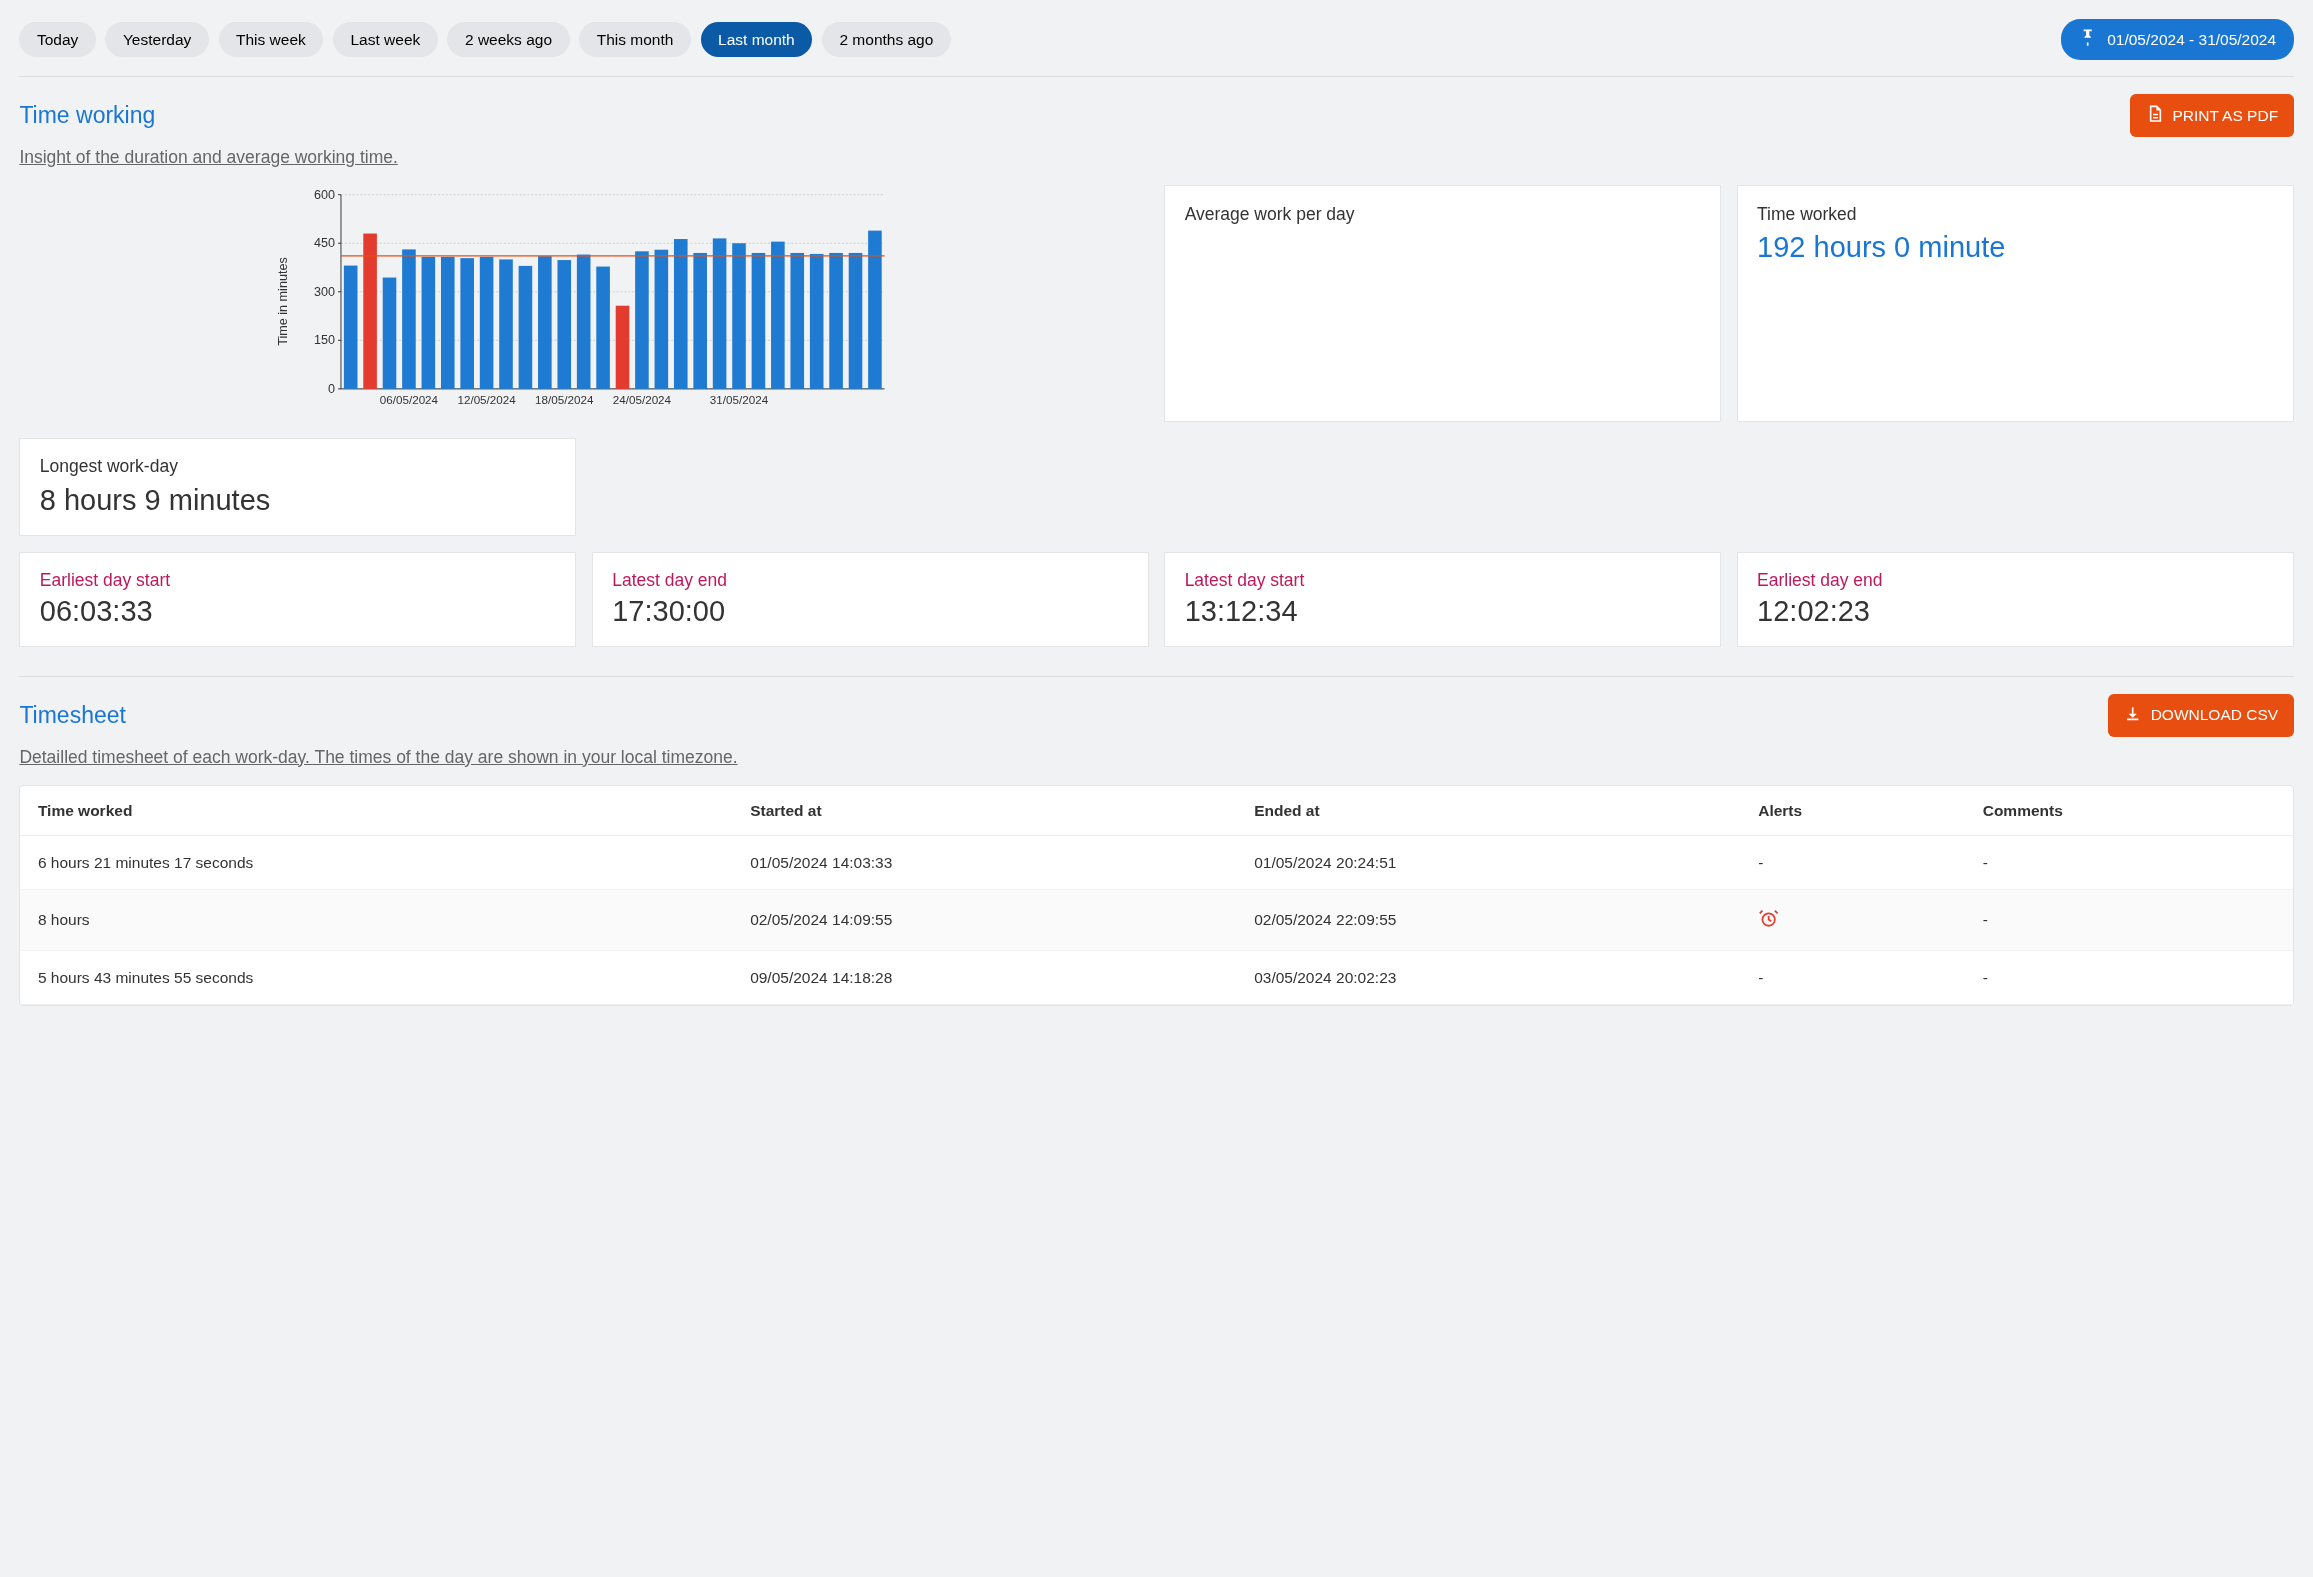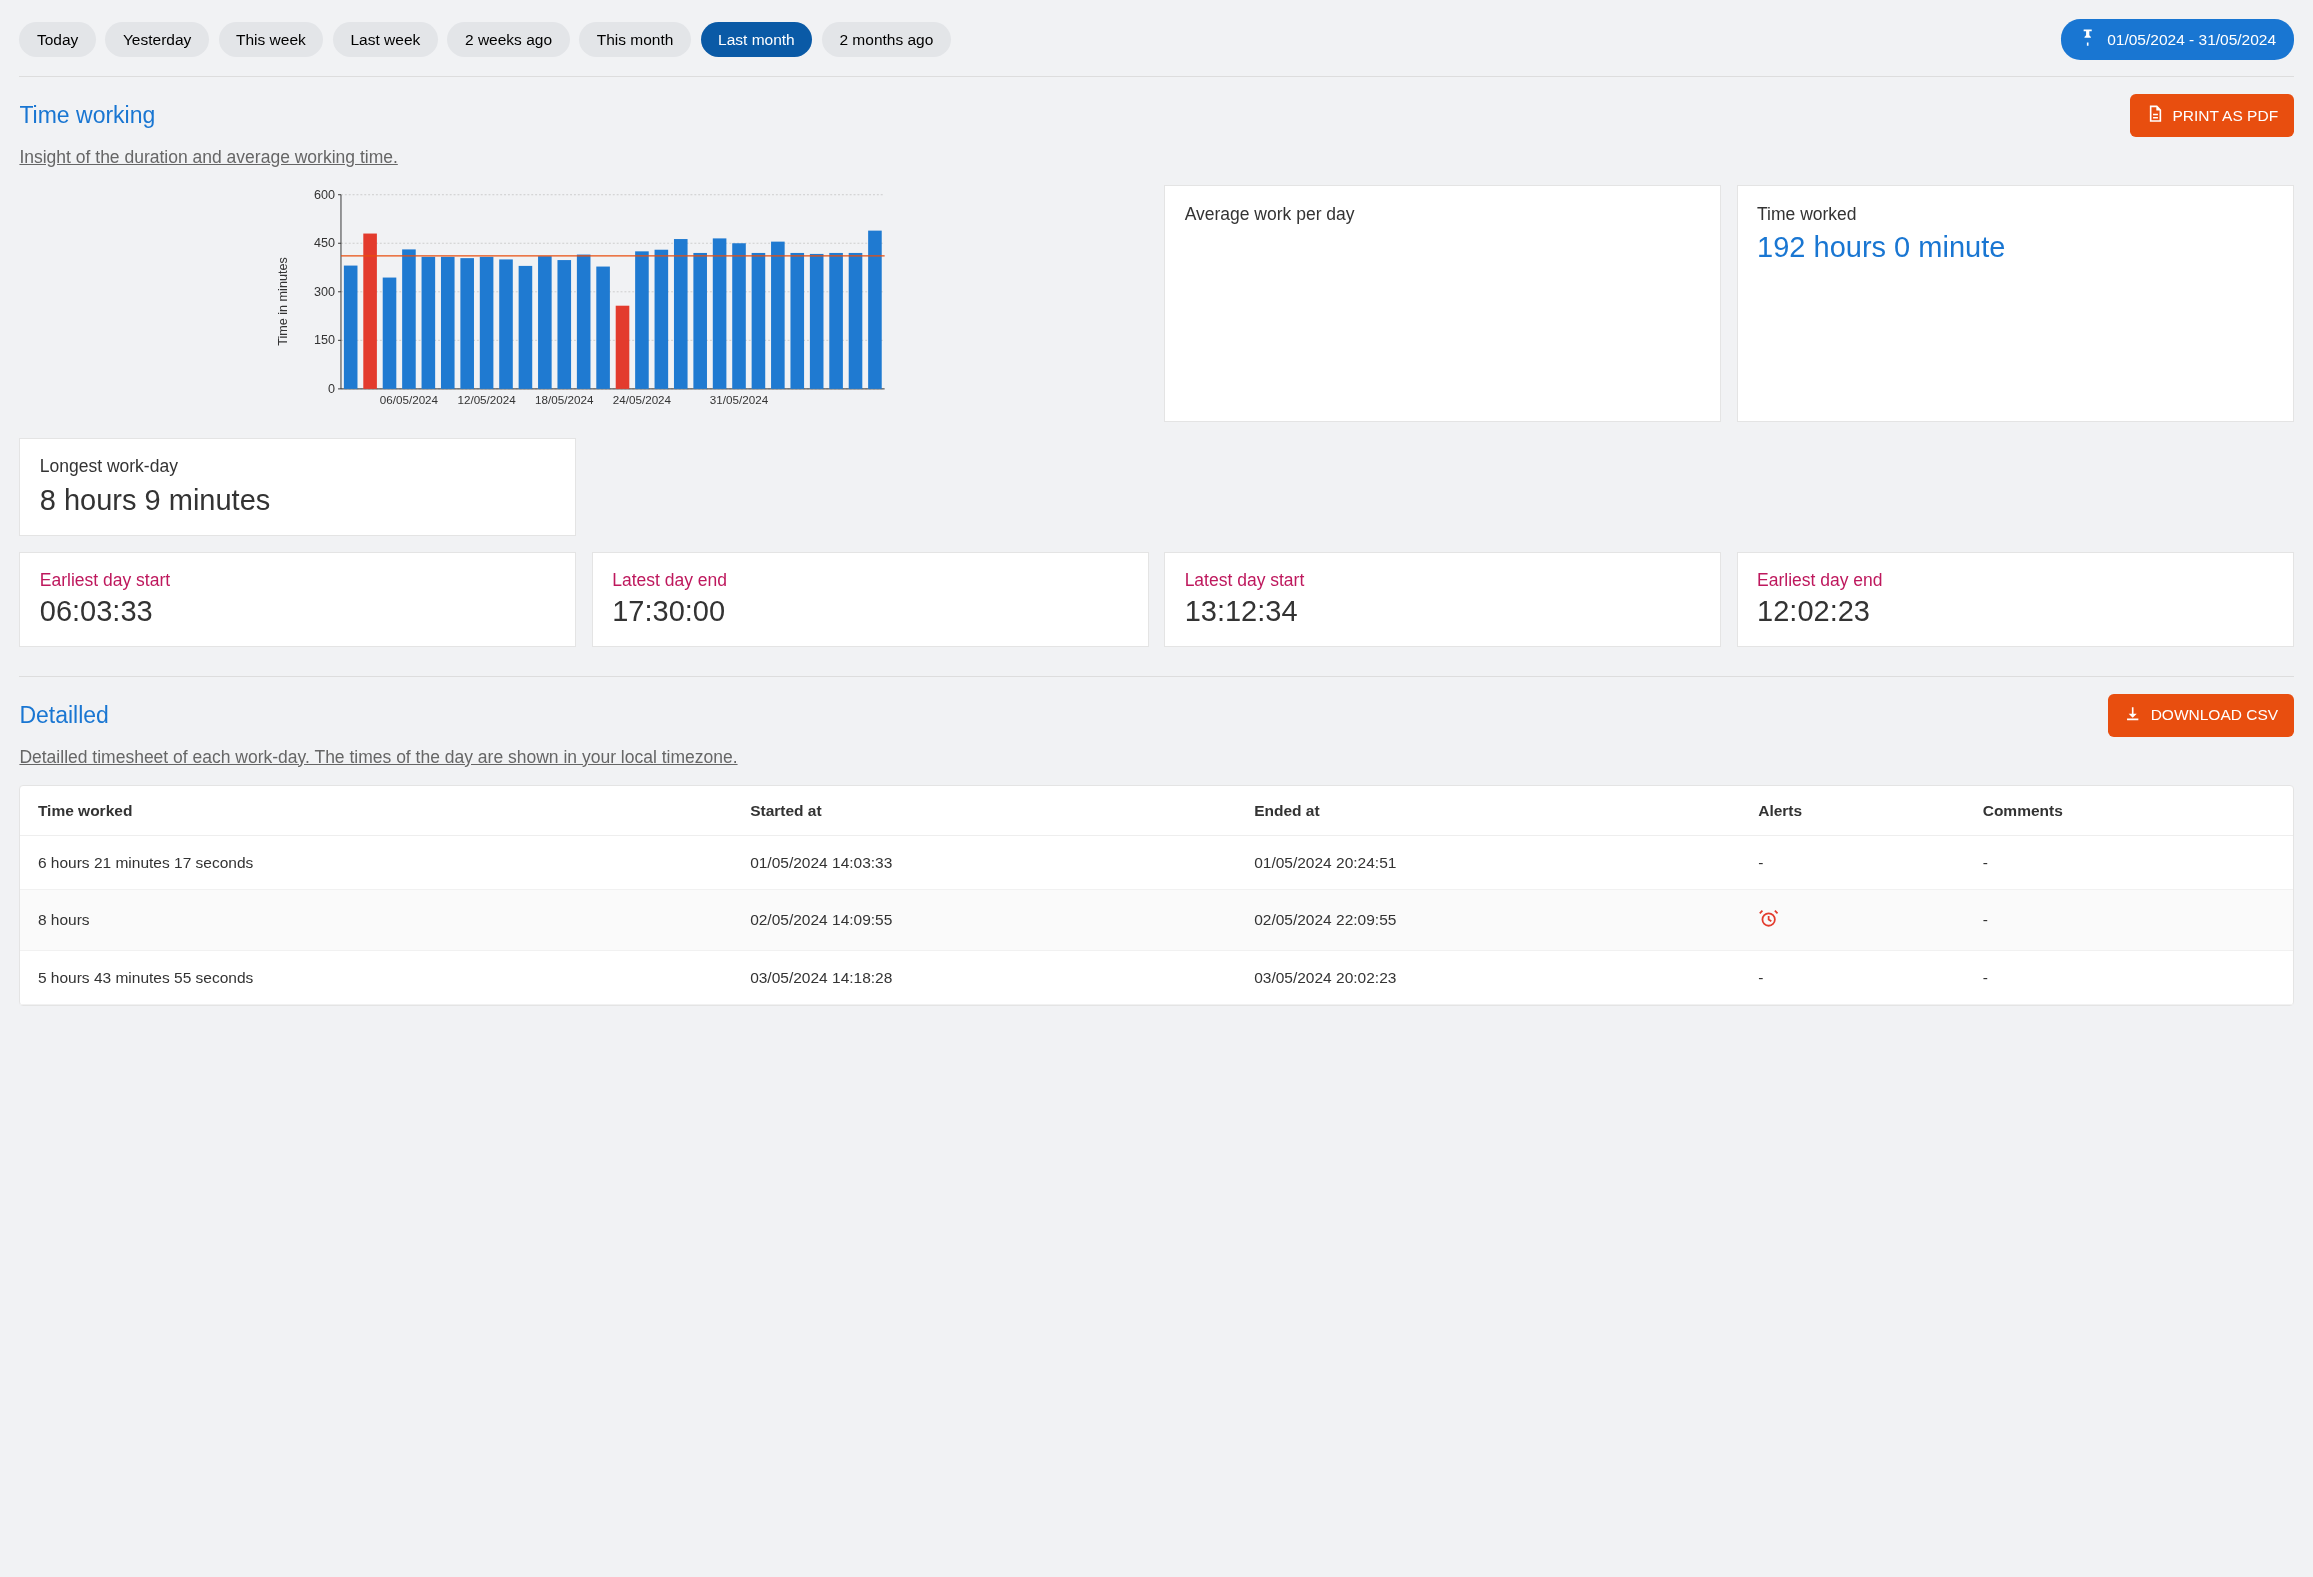--- a/index.html
+++ b/index.html
@@ -270,21 +270,21 @@
   </div>
   <div class="card">
     <div class="stat-label">Earliest day end</div>
     <div class="stat-value">12:02:23</div>
   </div>
 </div>
 
 <div class="divider"></div>
 
 <div class="section-header">
-  <h2 class="section-title">Detailled</h2>
+  <h2 class="section-title">Timesheet</h2>
   <button class="orange-btn">
     <span>
       <svg class="icon" viewBox="0 0 24 24" fill="#fff">
           <path d="M5 20h14v-2H5v2zM13 4h-2v8H7l5 5 5-5h-4V4z"></path>
         </svg>
     </span>
     <span>DOWNLOAD CSV</span>
   </button>
 </div>
 <p class="section-subtitle">Detailled timesheet of each work-day. The times of the day are shown in your local timezone.</p>
@@ -314,21 +314,21 @@
           <td>02/05/2024 22:09:55</td>
           <td><span><svg width="21.3" height="21.3" viewBox="0 0 24 24" fill="none" stroke="#e33b2d" stroke-width="2">
                 <circle cx="12" cy="13" r="7"></circle>
                 <path d="M12 9v4l3 2"></path>
                 <path d="M5 3l-3 3M19 3l3 3"></path>
               </svg></span></td>
           <td>-</td>
         </tr>
         <tr>
           <td>5 hours 43 minutes 55 seconds</td>
-          <td>03/05/2024 14:18:28</td>
+          <td>09/05/2024 14:18:28</td>
           <td>03/05/2024 20:02:23</td>
           <td>-</td>
           <td>-</td>
         </tr>
       </tbody>
   </table>
 </div>
 
 
 </body></html>

